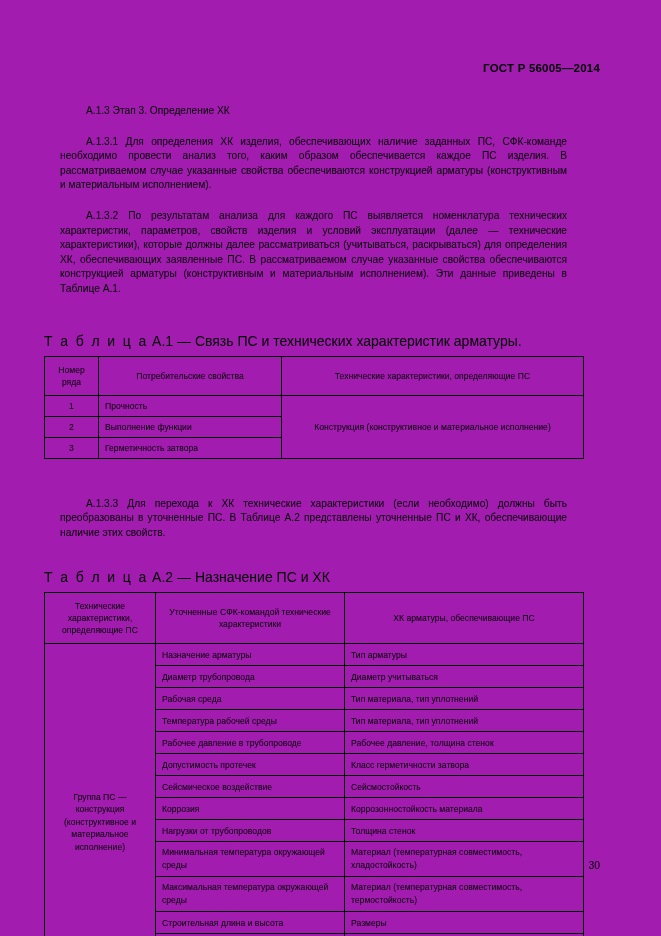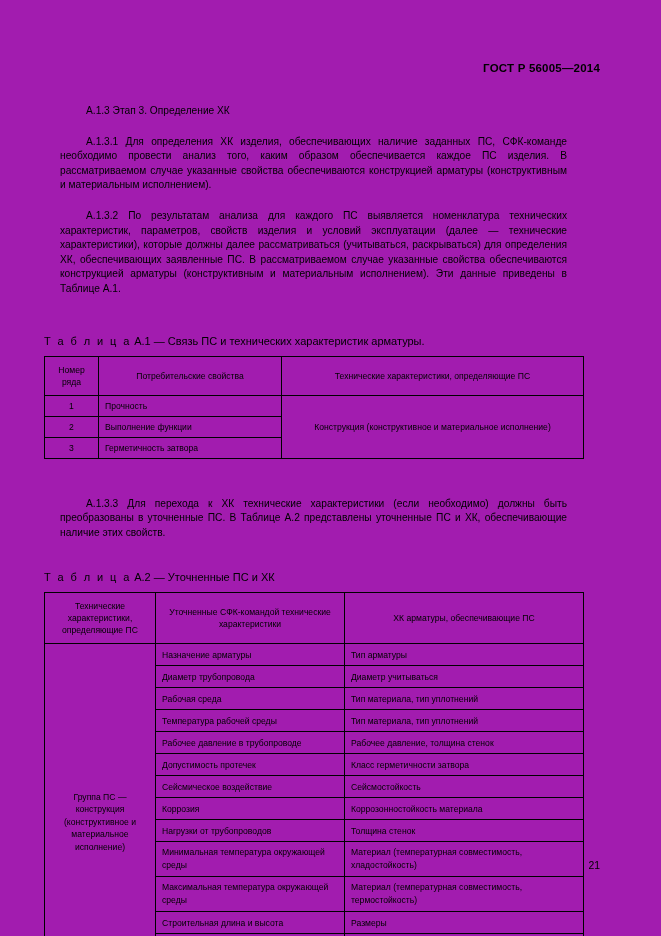--- a/index.html
+++ b/index.html
@@ -41,21 +41,21 @@
     font-size: 10.2px;
     line-height: 14.6px;
     text-align: justify;
     text-indent: 26px;
   }
   .blockgap-s { height: 8px; }
   .blockgap-m { height: 15px; }
   .blockgap-l { height: 22px; }
 
   .tbl-caption {
-    font-size: 11px;
+    font-size: 14px;
     line-height: 13px;
     margin: 0;
     white-space: nowrap;
   }
   .tbl-caption .sp {
     letter-spacing: 1.9px;
   }
 
   table.doc-table {
     border-collapse: collapse;
@@ -156,21 +156,21 @@
         </tr>
       </tbody>
     </table>
 
     <div class="blockgap-l"></div>
 
     <p class="para">А.1.3.3 Для перехода к ХК технические характеристики (если необходимо) должны быть преобразованы в уточненные ПС. В Таблице А.2 представлены уточненные ПС и ХК, обеспечивающие наличие этих свойств.</p>
 
     <div class="blockgap-m"></div>
 
-    <p class="tbl-caption"><span class="sp">Т а б л и ц а</span>&nbsp;<span>А.2</span>&nbsp;<span>— Уточненные ПС и ХК</span></p>
+    <p class="tbl-caption"><span class="sp">Т а б л и ц а</span>&nbsp;<span>А.2</span>&nbsp;<span>— Назначение ПС и ХК</span></p>
 
     <div class="blockgap-s"></div>
 
     <table class="doc-table t2">
       <colgroup>
           <col class="c1">
           <col class="c2">
           <col class="c3">
         </colgroup>
       <thead>
@@ -243,15 +243,15 @@
           <td>ВБР</td>
         </tr>
       </tbody>
     </table>
 
     <div class="blockgap-l"></div>
 
 
   </div>
 
-  <div class="page-num">21</div>
+  <div class="page-num">30</div>
 
 </div>
 
 </body></html>

